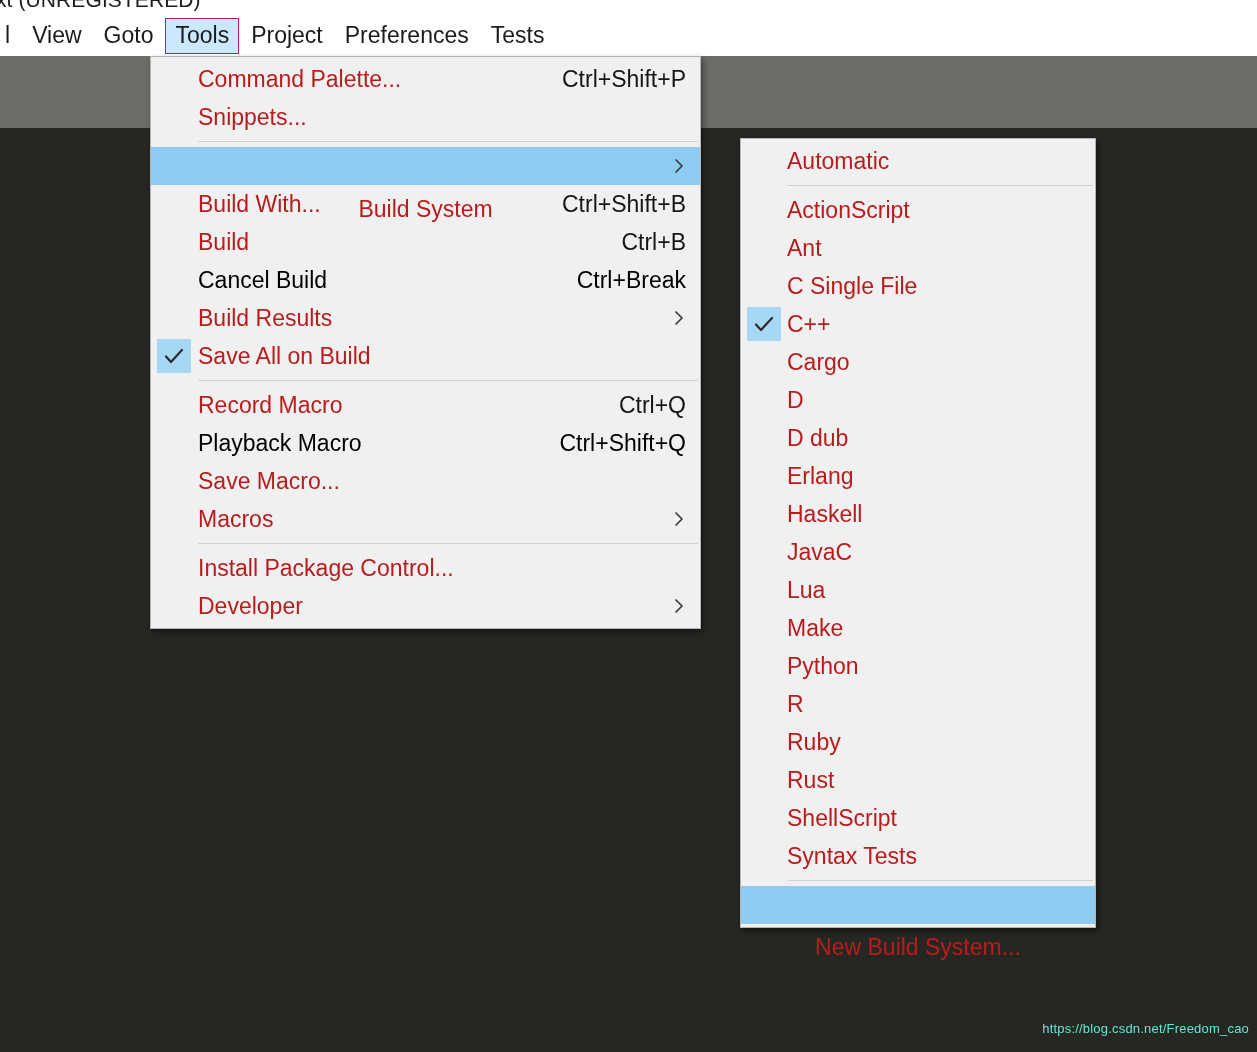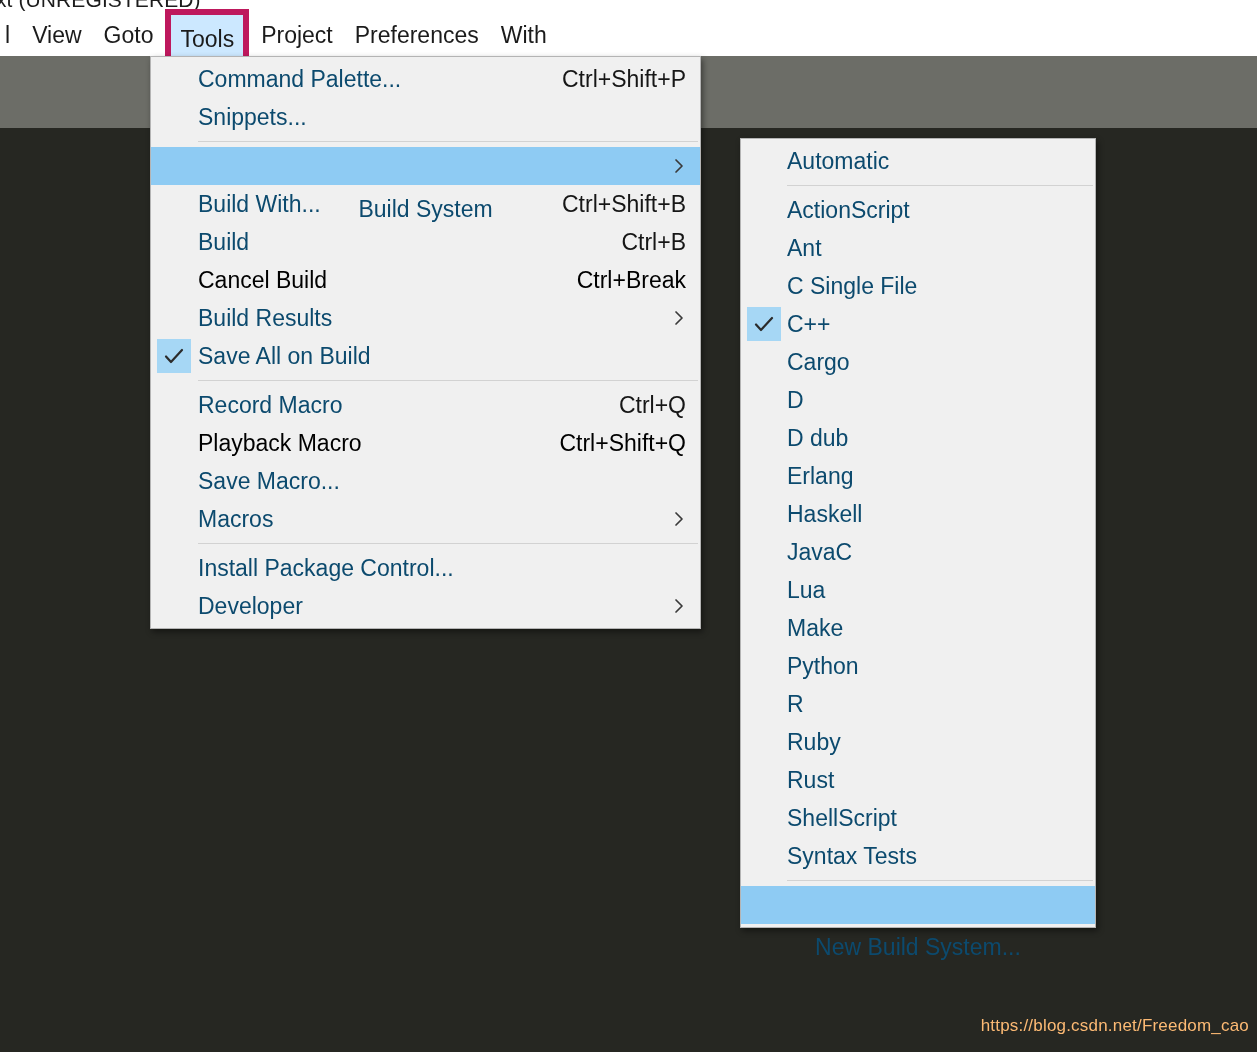--- a/index.html
+++ b/index.html
@@ -48,43 +48,43 @@
   .menubar-item {
     font-size: 23px;
     color: #1b1b1b;
     padding: 3px 10px 5px 10px;
     margin: 0 1px;
     white-space: nowrap;
     line-height: 28px;
   }
   .menubar-item.active {
     background: #cce8ff;
-    border: 6px solid #be185d;
-    padding: 10px 9px 4px 9px;
+    border: 1px solid #be185d;
+    padding: 2px 9px 4px 9px;
   }
 
   .toolbar-strip {
     position: absolute;
     left: 0; top: 56px;
     width: 1257px; height: 72px;
     background: #6c6d67;
   }
 
   .editor-area {
     position: absolute;
     left: 0; top: 128px;
     width: 1257px; height: 924px;
     background: #262722;
   }
 
   .watermark {
     position: absolute;
     right: 8px; bottom: 16px;
-    font-size: 17px;
-    color: #fdba74;
+    font-size: 13px;
+    color: #5eead4;
     letter-spacing: 0.2px;
     white-space: nowrap;
   }
 
   
   .menu-panel {
     position: absolute;
     background: #f0f0f0;
     border: 1px solid #b4b4b4;
     box-shadow: 2px 3px 6px rgba(0,0,0,0.45);
@@ -125,21 +125,21 @@
     left: 6px; top: 2px;
     width: 34px; height: 34px;
     background: #a6d7f5;
     display: flex;
     align-items: center;
     justify-content: center;
   }
   .checkbox-mark svg { display: block; }
   .menu-row .label {
     font-size: 23px;
-    color: #0c4a6e;
+    color: #b91c1c;
     white-space: nowrap;
     flex: 1 1 auto;
     line-height: 30px;
   }
   .menu-row.disabled .label,
   .menu-row.disabled .shortcut { color: #000000; }
   .menu-row .shortcut {
     font-size: 23px;
     color: #161616;
     white-space: nowrap;
@@ -169,21 +169,21 @@
 </div>
 
 <div class="menubar">
   <div class="menubar-inner">
       <div class="menubar-item"><span>l</span></div>
       <div class="menubar-item"><span>View</span></div>
       <div class="menubar-item"><span>Goto</span></div>
       <div class="menubar-item active"><span>Tools</span></div>
       <div class="menubar-item"><span>Project</span></div>
       <div class="menubar-item"><span>Preferences</span></div>
-      <div class="menubar-item"><span>With</span></div>
+      <div class="menubar-item"><span>Tests</span></div>
     </div>
 </div>
 
 <div class="toolbar-strip"></div>
 
 <div class="editor-area">
   <span class="watermark">https://blog.csdn.net/Freedom_cao</span>
 </div>
 
 <div class="menu-panel" id="tools-menu">

